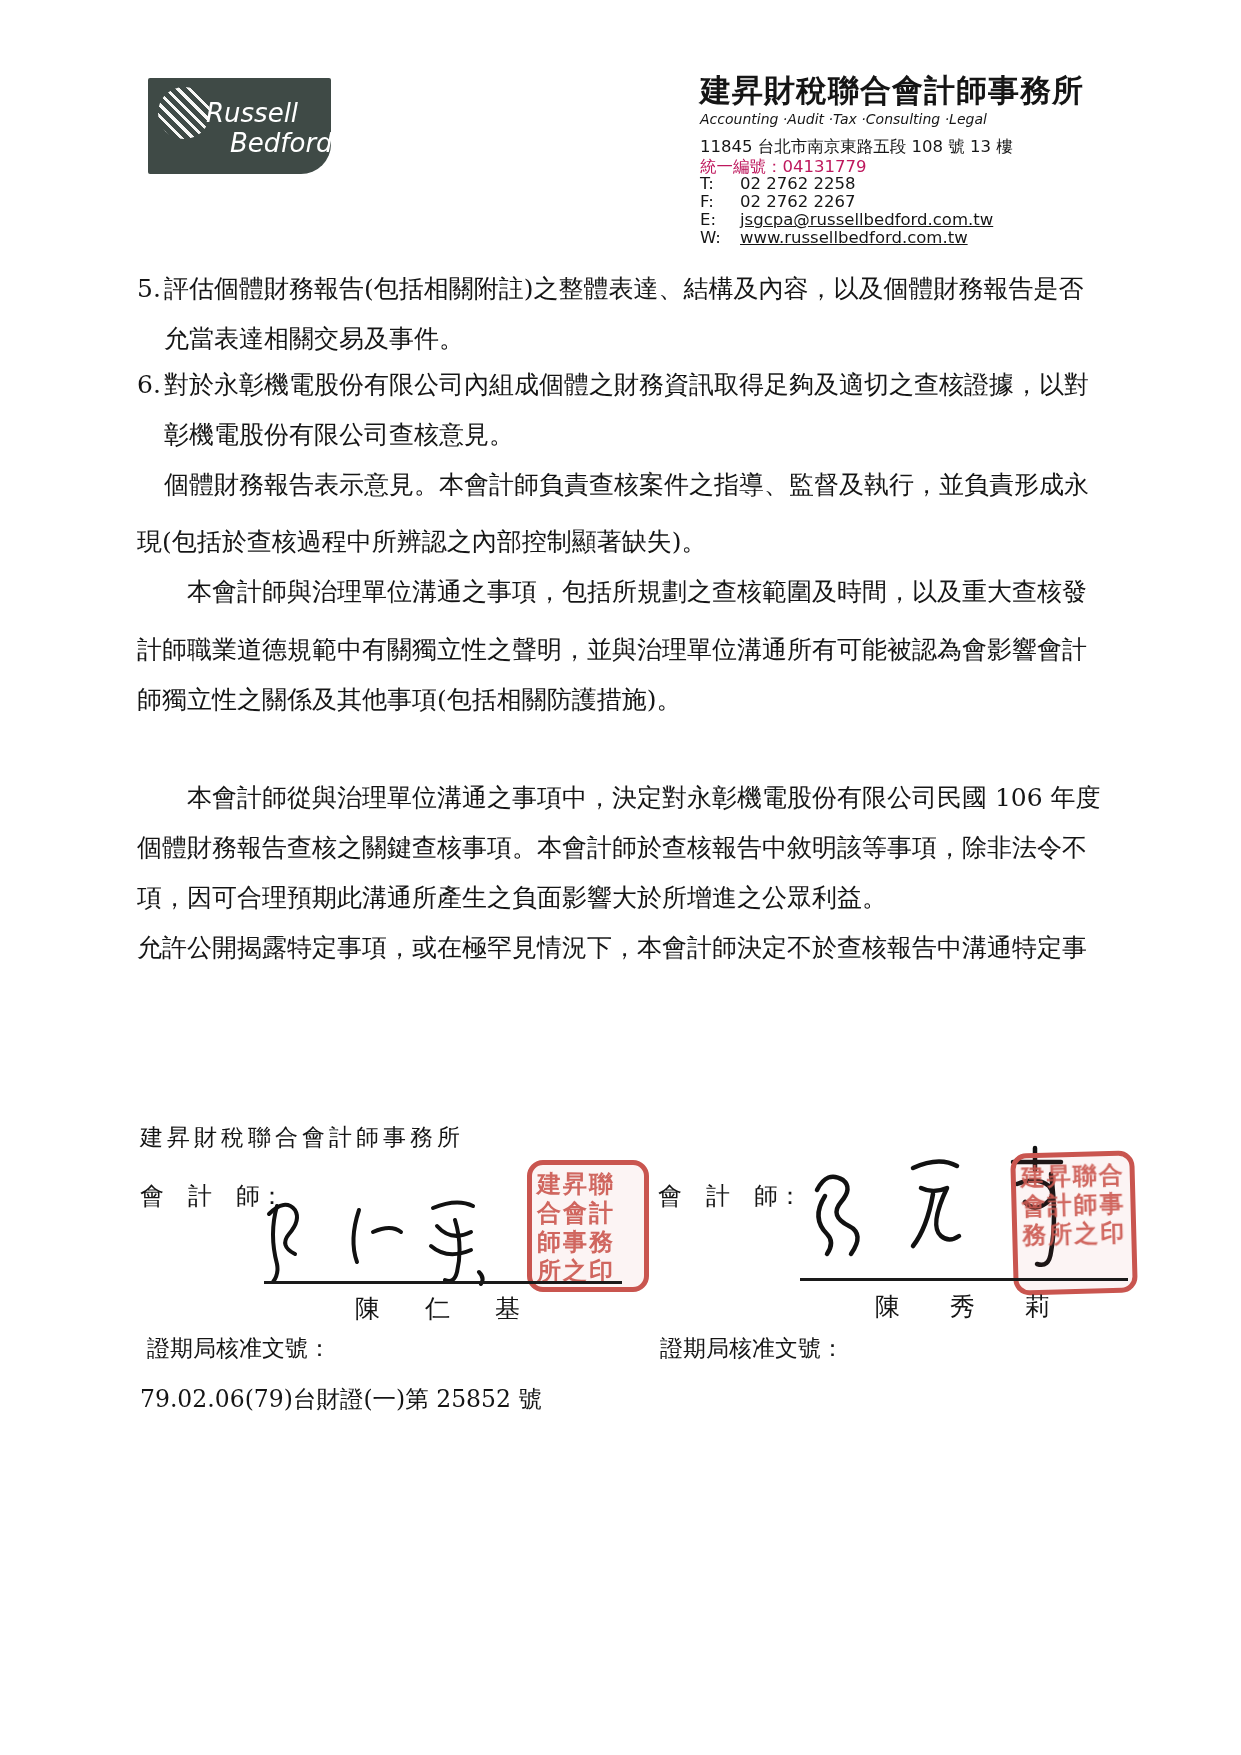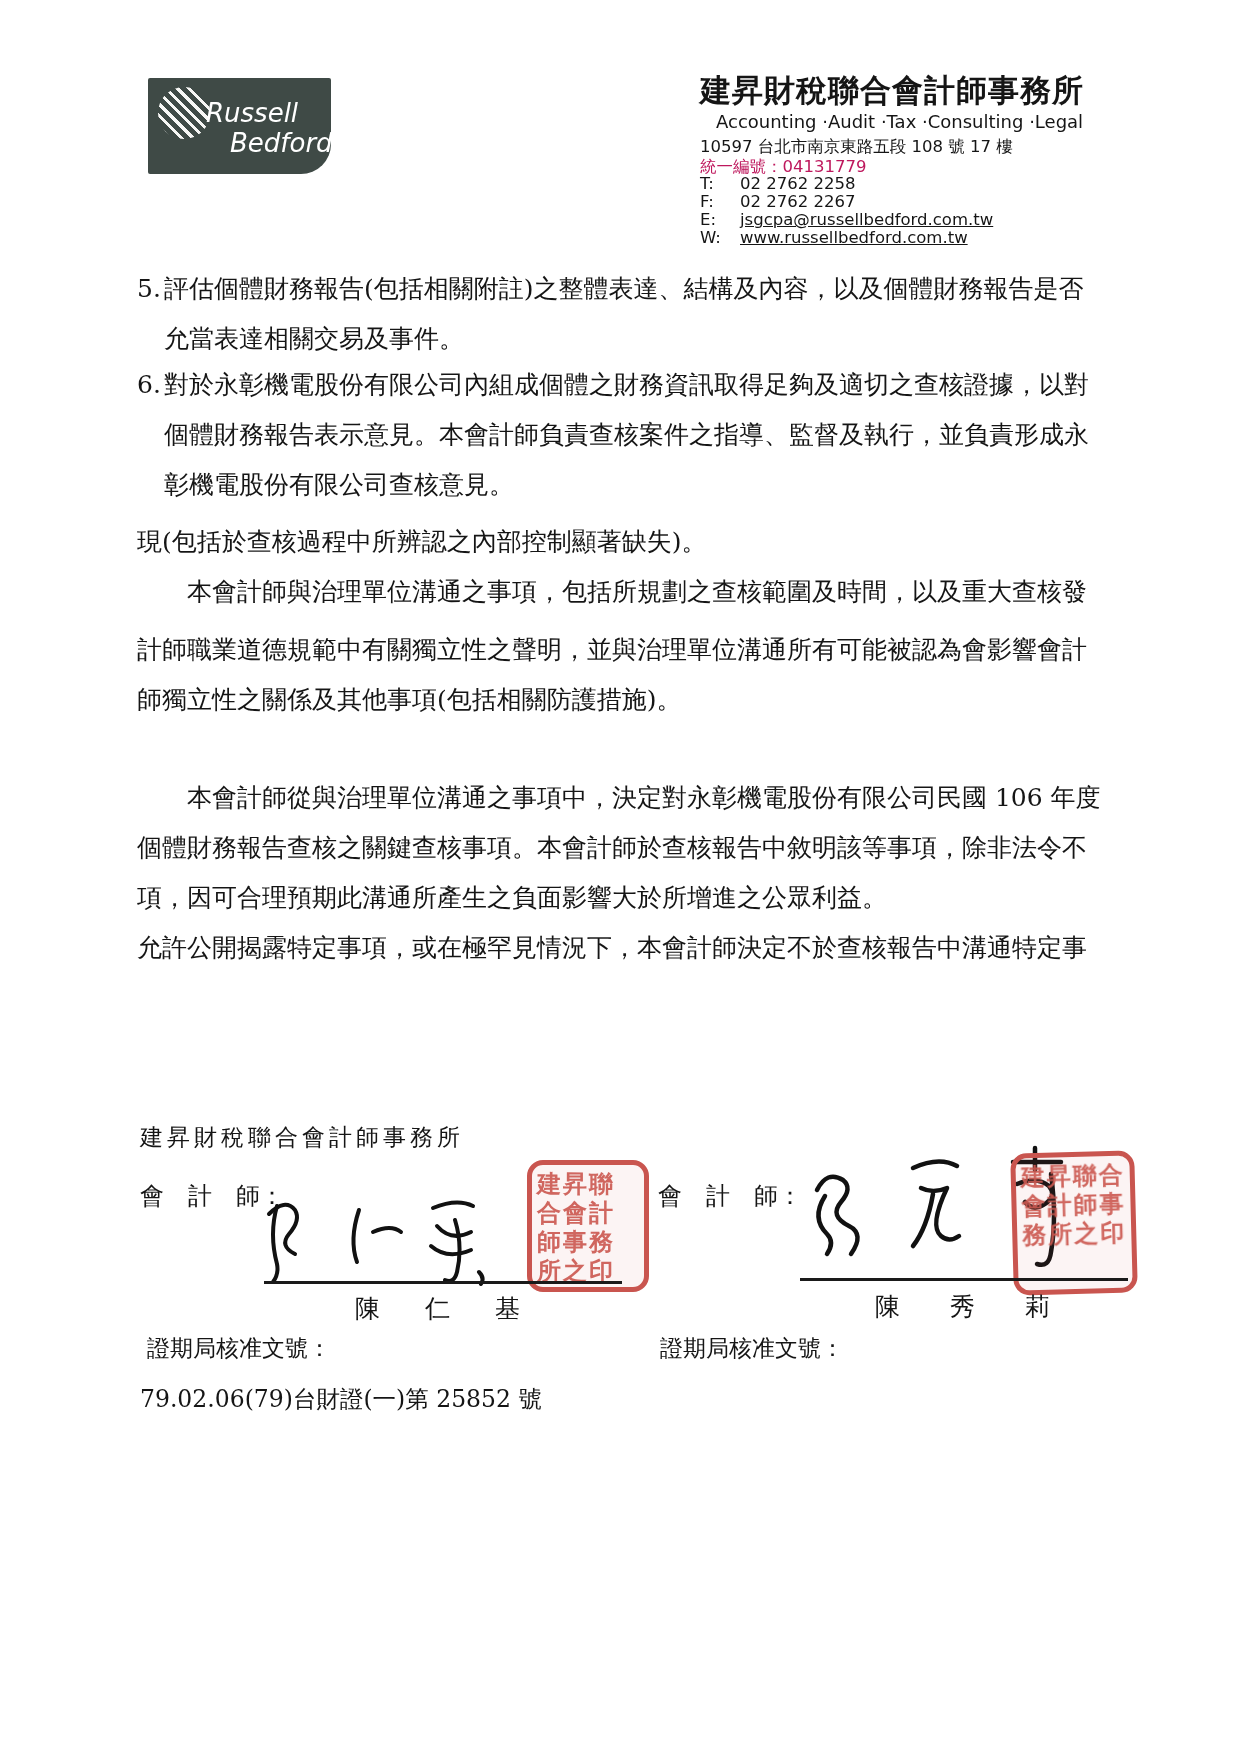--- a/index.html
+++ b/index.html
@@ -12,21 +12,21 @@
     background:#3f4a46;border-radius:2px 2px 30px 2px;}
   .logo-circle{position:absolute;left:10px;top:9px;width:52px;height:52px;border-radius:50%;
     background:repeating-linear-gradient(45deg,#f7f7f5 0 3px,#3f4a46 3px 8px);}
   .logo-word{position:absolute;color:#ffffff;font-family:"DejaVu Sans","Liberation Sans",sans-serif;
     font-style:italic;font-size:26px;line-height:26px;}
   .logo-w1{left:58px;top:22px;}
   .logo-w2{left:82px;top:52px;}
   
   .firm-info{position:absolute;left:700px;top:70px;width:420px;}
   .fi-title{position:absolute;left:0;top:0;font-size:31px;font-weight:bold;letter-spacing:1px;white-space:nowrap;}
-  .fi-services{position:absolute;left:16px;top:41px;font-size:18px;
+  .fi-services{position:absolute;left:0;top:41px;font-size:14px;font-style:italic;
     font-family:"DejaVu Sans","Liberation Sans",sans-serif;white-space:nowrap;}
   .fi-line{position:absolute;left:0;font-size:16.5px;font-family:"DejaVu Sans","Liberation Sans",sans-serif;white-space:nowrap;}
   .fi-addr{top:66px;}
   .fi-taxid{top:86px;color:#be185d;}
   .fi-row{position:absolute;left:0;font-family:"DejaVu Sans","Liberation Sans",sans-serif;font-size:16.5px;white-space:nowrap;}
   .fi-row .lab{display:inline-block;width:40px;}
   .fi-t{top:104px;}.fi-f{top:122px;}.fi-e{top:140px;}.fi-w{top:158px;}
   .u{text-decoration:underline;}
   
   .tblock{position:absolute;left:137px;width:972px;font-size:25px;line-height:50px;}
@@ -77,37 +77,37 @@
 
   <div class="logo">
     <div class="logo-circle"></div>
     <div class="logo-word logo-w1">Russell</div>
     <div class="logo-word logo-w2">Bedford</div>
   </div>
 
   <div class="firm-info">
     <div class="fi-title">建昇財稅聯合會計師事務所</div>
     <div class="fi-services">Accounting ·Audit ·Tax ·Consulting ·Legal</div>
-    <div class="fi-line fi-addr">10597 台北市南京東路五段 108 號 17 樓</div>
+    <div class="fi-line fi-addr">11845 台北市南京東路五段 108 號 13 樓</div>
     <div class="fi-line fi-taxid">統一編號：04131779</div>
     <div class="fi-row fi-t"><span class="lab">T:</span><span>02 2762 2258</span></div>
     <div class="fi-row fi-f"><span class="lab">F:</span><span>02 2762 2267</span></div>
     <div class="fi-row fi-e"><span class="lab">E:</span><span class="u">jsgcpa@russellbedford.com.tw</span></div>
     <div class="fi-row fi-w"><span class="lab">W:</span><span class="u">www.russellbedford.com.tw</span></div>
   </div>
 
   <div class="tblock b-item5">
     <div class="tline"><span class="inum">5.</span><span>評估個體財務報告(包括相關附註)之整體表達、結構及內容，以及個體財務報告是否</span></div>
     <div class="tline cont">允當表達相關交易及事件。</div>
   </div>
 
   <div class="tblock b-item6">
     <div class="tline"><span class="inum">6.</span><span>對於永彰機電股份有限公司內組成個體之財務資訊取得足夠及適切之查核證據，以對</span></div>
+    <div class="tline cont">彰機電股份有限公司查核意見。</div>
     <div class="tline cont">個體財務報告表示意見。本會計師負責查核案件之指導、監督及執行，並負責形成永</div>
-    <div class="tline cont">彰機電股份有限公司查核意見。</div>
   </div>
 
   <div class="tblock b-para1">
     <div class="tline">現(包括於查核過程中所辨認之內部控制顯著缺失)。</div>
     <div class="tline pindent">本會計師與治理單位溝通之事項，包括所規劃之查核範圍及時間，以及重大查核發</div>
   </div>
 
   <div class="tblock b-para2">
     <div class="tline">計師職業道德規範中有關獨立性之聲明，並與治理單位溝通所有可能被認為會影響會計</div>
     <div class="tline">師獨立性之關係及其他事項(包括相關防護措施)。</div>

